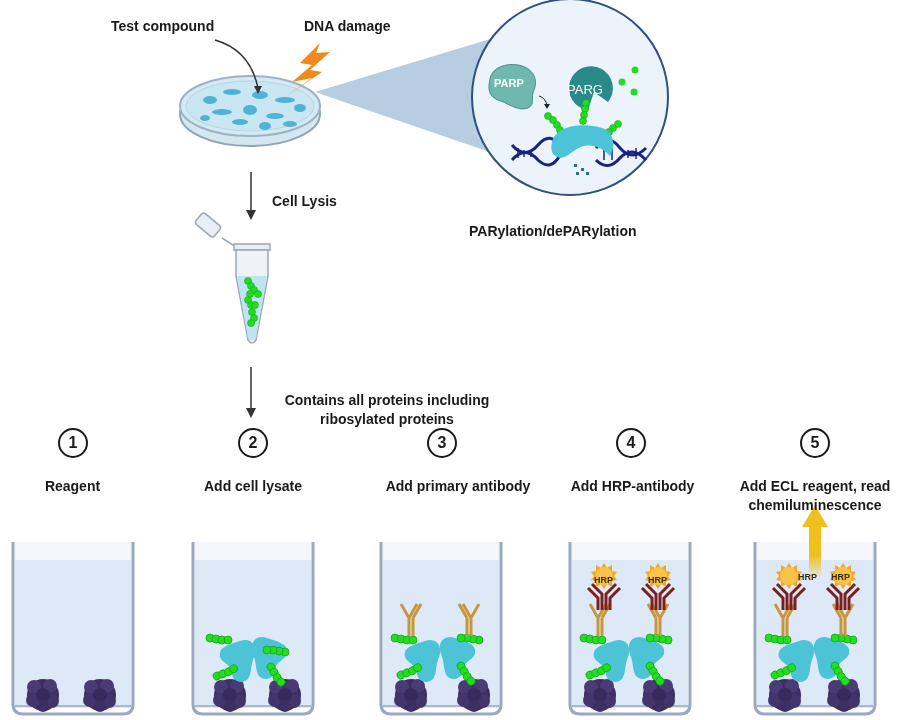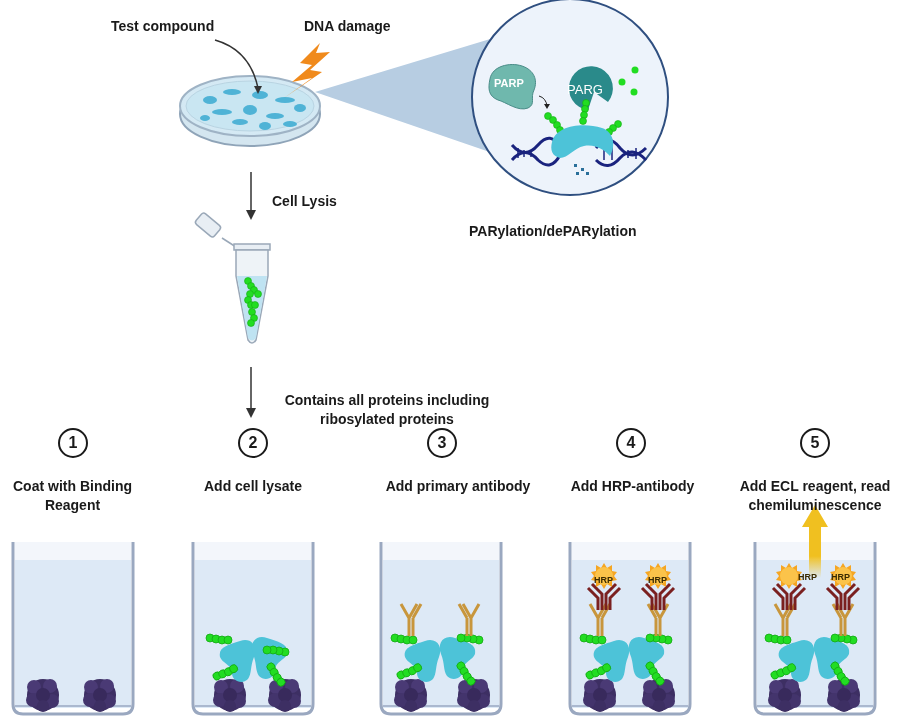--- a/index.html
+++ b/index.html
@@ -306,21 +306,20 @@
 <div class="lbl" style="left:304px;top:17px;">DNA damage</div>
 <div class="lbl" style="left:272px;top:192px;">Cell Lysis</div>
 <div class="lbl" style="left:469px;top:222px;">PARylation/dePARylation</div>
 <div class="lbl" style="left:262px;top:370px;width:250px;margin-top:21px;">
   <div>Contains all proteins including</div>
   <div>ribosylated proteins</div>
 </div>
 
 <div class="step-circle" style="left:58px;top:428px;">1</div>
 <div class="lbl" style="left:0px;top:477px;width:145px;">
-  <div>Coat with Binding</div>
   <div>Reagent</div>
 </div>
 
 <div class="step-circle" style="left:238px;top:428px;">2</div>
 <div class="lbl" style="left:183px;top:477px;width:140px;">Add cell lysate</div>
 
 <div class="step-circle" style="left:427px;top:428px;">3</div>
 <div class="lbl" style="left:368px;top:477px;width:180px;">Add primary antibody</div>
 
 <div class="step-circle" style="left:616px;top:428px;">4</div>

